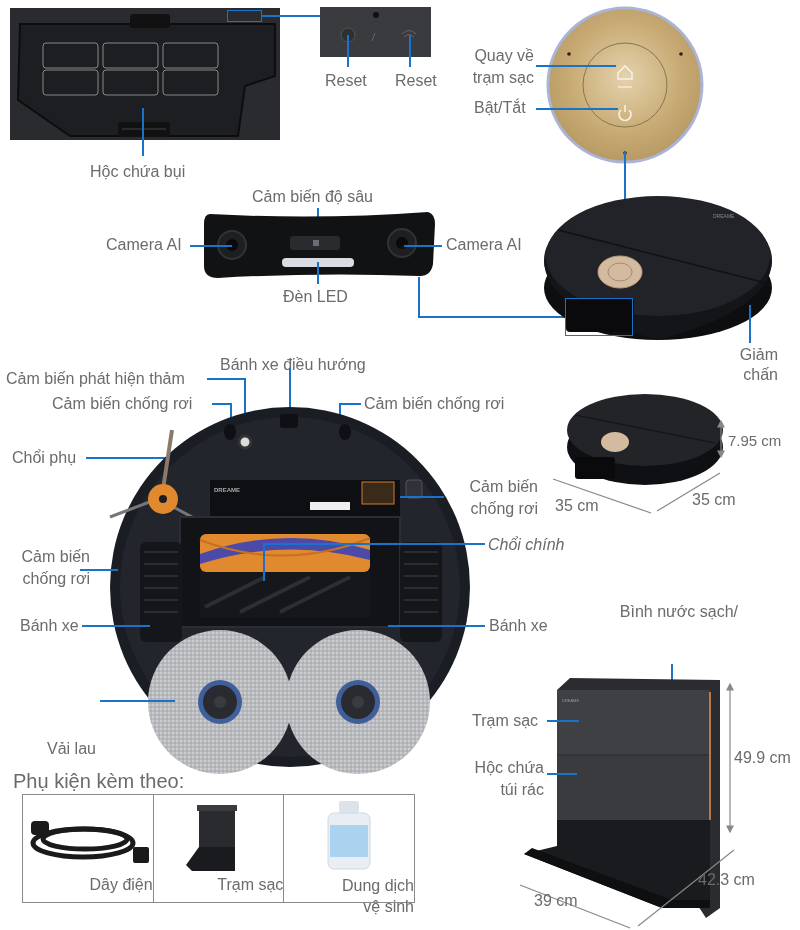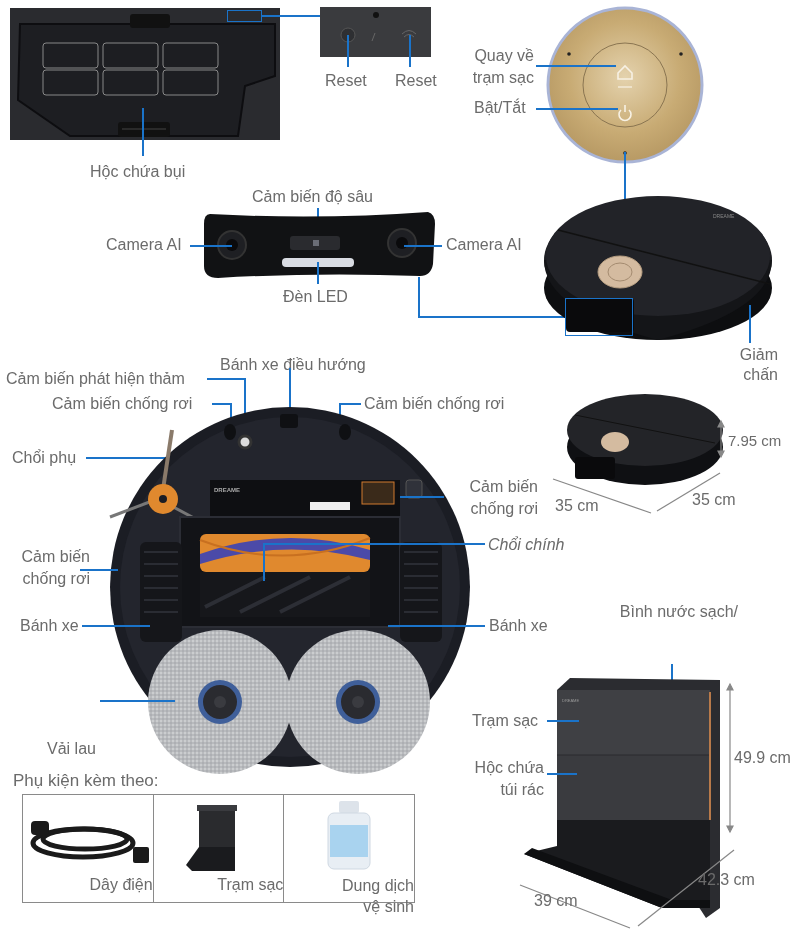--- a/index.html
+++ b/index.html
@@ -281,21 +281,21 @@
     <path d="M30 4 l-3 6 h6 z"></path>
       <path d="M30 152 l-3 -6 h6 z"></path>
     <line x1="-70" y1="248" x2="-180" y2="205"></line>
     <line x1="-62" y1="246" x2="34" y2="170"></line>
   </g>
 </svg>
 <div class="lbl" style="left:734px;top:748px;">49.9 cm</div>
 <div class="lbl" style="left:698px;top:870px;">42.3 cm</div>
 <div class="lbl" style="left:534px;top:891px;">39 cm</div>
 
-<div class="lbl" style="left:13px;top:771px;font-size:17px;">Phụ kiện kèm theo:</div>
+<div class="lbl" style="left:13px;top:771px;font-size:20px;">Phụ kiện kèm theo:</div>
 <div class="abs" style="left:22px;top:794px;width:393px;height:109px;border:1.5px solid #8a8a8a;box-sizing:border-box;display:flex;">
   <div style="flex:1;border-right:1.5px solid #8a8a8a;position:relative;">
     <svg width="130" height="80" style="left:0;top:0;">
       <ellipse cx="60" cy="48" rx="50" ry="14" fill="none" stroke="#1a1a1a" stroke-width="5"></ellipse>
       <ellipse cx="62" cy="44" rx="42" ry="10" fill="none" stroke="#1a1a1a" stroke-width="5"></ellipse>
       <rect x="8" y="26" width="18" height="14" rx="4" fill="#1a1a1a"></rect>
       <rect x="110" y="52" width="16" height="16" rx="2" fill="#1a1a1a"></rect>
     </svg>
     <div class="lbl c" style="left:0;top:80px;width:100%;">Dây điện</div>
   </div>

